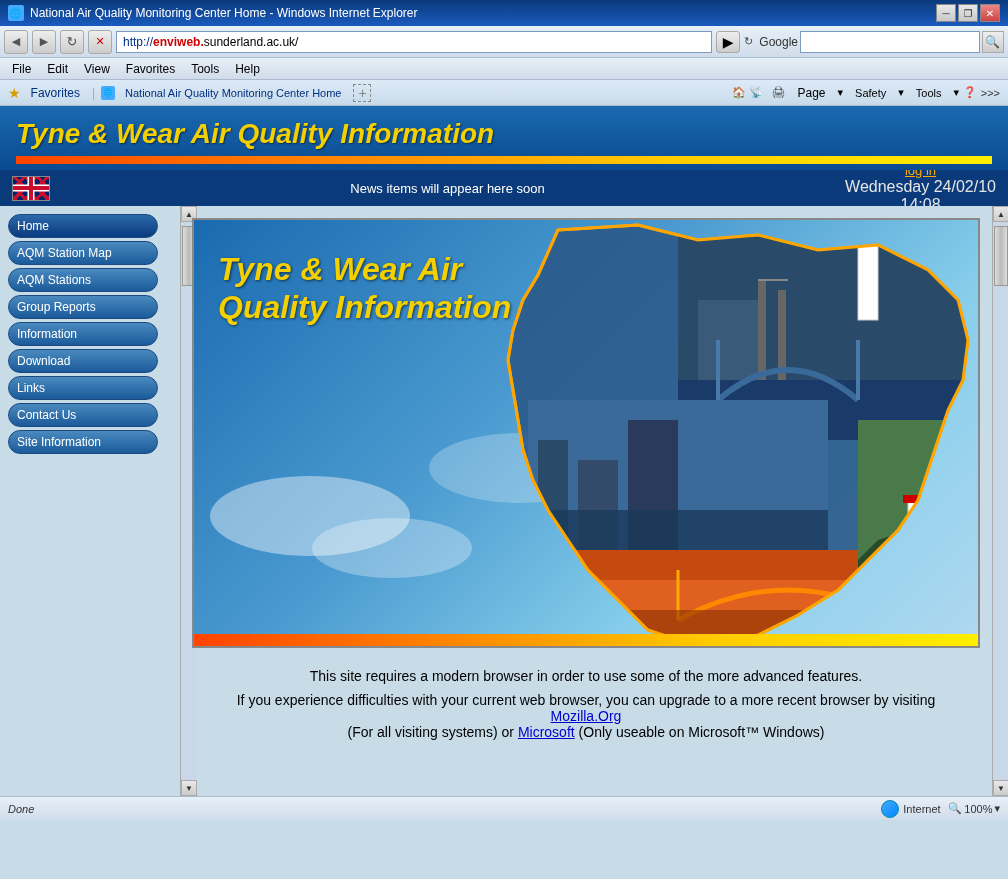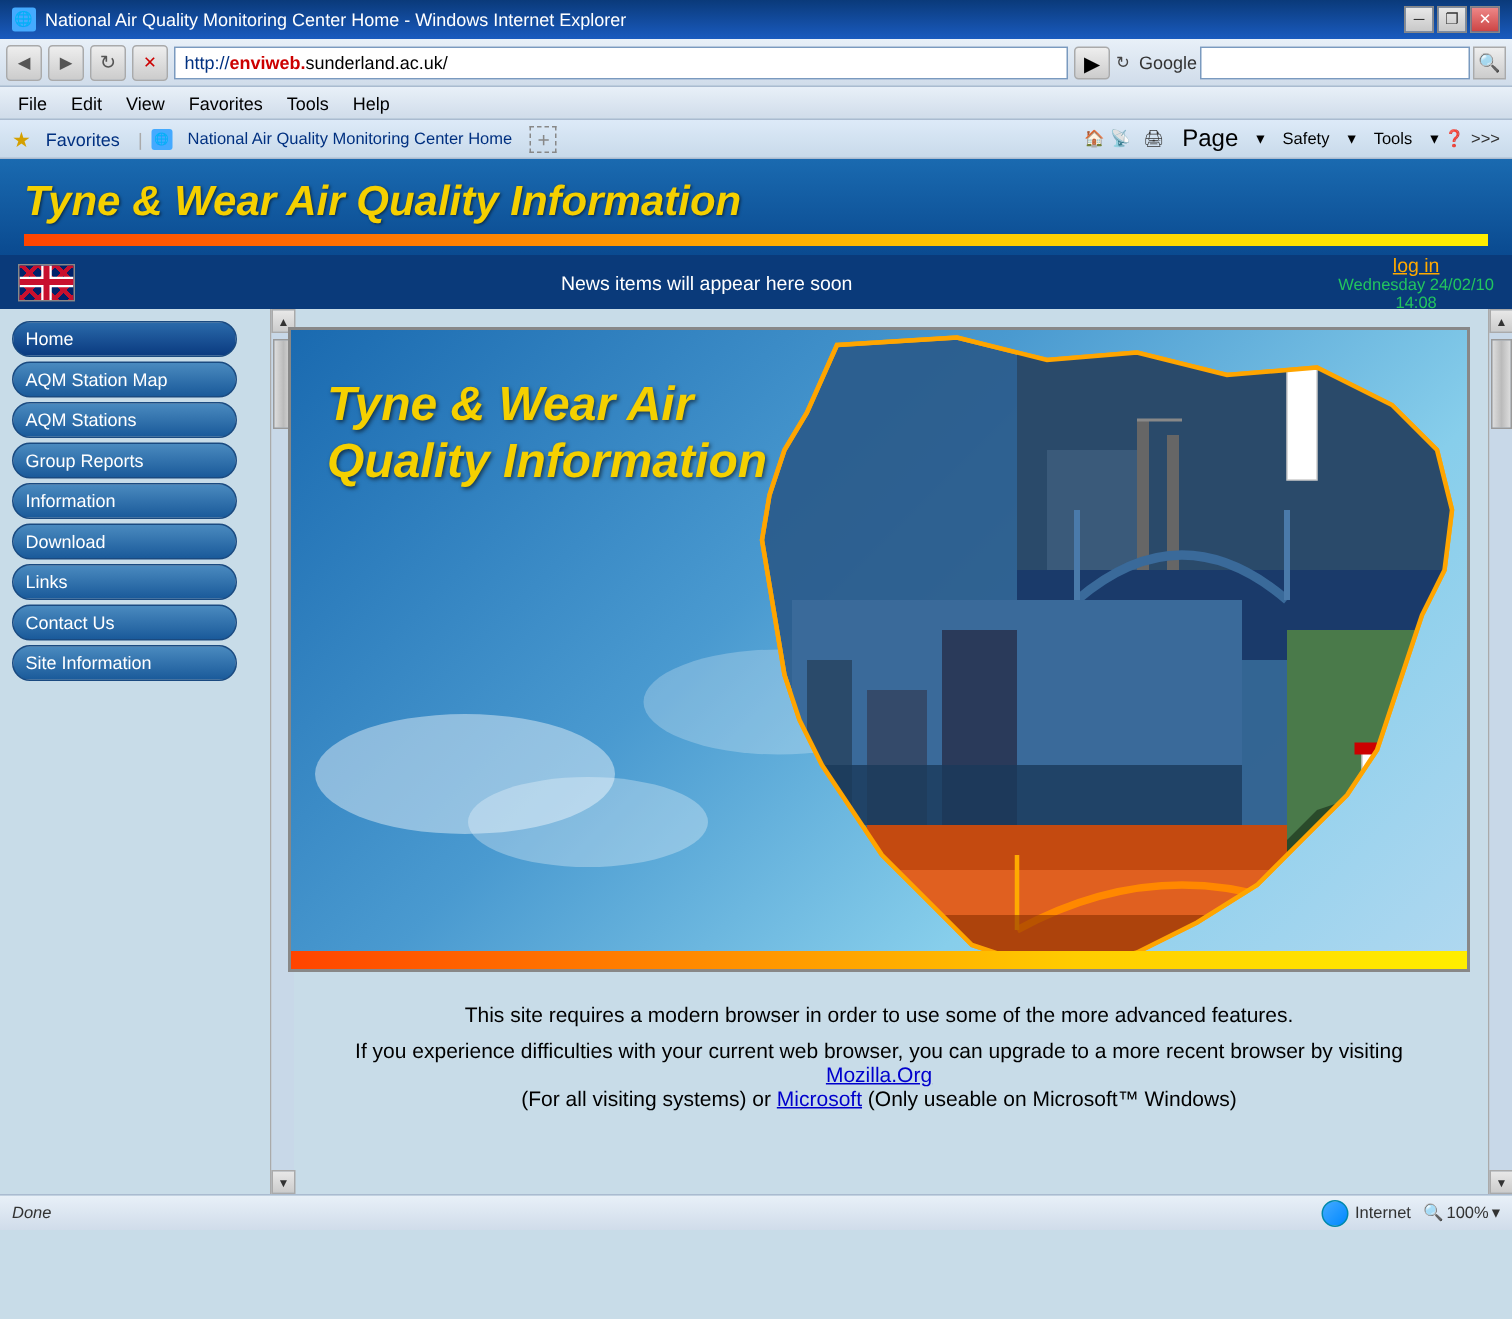--- a/index.html
+++ b/index.html
@@ -91,21 +91,21 @@
       display: flex;
       align-items: center;
       justify-content: space-between;
       padding: 4px 12px;
       height: 36px;
     }
     .flag-icon { width: 36px; height: 24px; background: linear-gradient(to bottom, #cc0000 33%, white 33%, white 66%, #cc0000 66%); border: 1px solid #888; position: relative; overflow: hidden; }
     .news-text { color: white; font-size: 13px; text-align: center; }
     .news-right { display: flex; flex-direction: column; align-items: center; }
     .login-link { color: #ffaa00; text-decoration: underline; cursor: pointer; font-size: 13px; }
-    .date-text { color: #22c55e; font-size: 11px; }
+    .date-text { color: #e5e5e5; font-size: 16px; }
 
     
     .main-layout { display: flex; flex: 1; overflow: hidden; background: #c8dce8; }
 
     
     .sidebar {
       width: 180px;
       min-width: 180px;
       background: #c8dce8;
       padding: 8px 8px 0 8px;
@@ -304,21 +304,21 @@
     <span class="bookmark-item">Favorites</span>
     <span class="bm-divider">|</span>
     <div class="tab-icon" style="width:14px;height:14px;background:#4af;border-radius:2px;display:flex;align-items:center;justify-content:center;font-size:8px;color:white;">🌐</div>
     <span class="bookmark-item" style="font-size:11px;">National Air Quality Monitoring Center Home</span>
     <div style="width:18px;height:18px;border:1px dashed #888;display:flex;align-items:center;justify-content:center;color:#888;font-size:14px;margin-left:2px;">+</div>
     <div style="flex:1;"></div>
     <div style="display:flex; gap:4px; align-items:center; font-size:11px;">
       <span style="cursor:pointer; color:#333;">🏠</span>
       <span style="cursor:pointer; color:#333;">📡</span>
       <span style="cursor:pointer; color:#333; margin-left:4px;">🖨</span>
-      <span class="menu-item" style="font-size:16px;">Page</span>▾
+      <span class="menu-item" style="font-size:12px;">Page</span>▾
       <span class="menu-item" style="font-size:11px;">Safety</span>▾
       <span class="menu-item" style="font-size:11px;">Tools</span>▾
       <span style="cursor:pointer; color:#333;">❓</span>
       <span style="cursor:pointer; color:#333;">&gt;&gt;&gt;</span>
     </div>
   </div>
 
   <div class="page-wrapper" style="height: 690px;">
 
     <div class="page-header">

